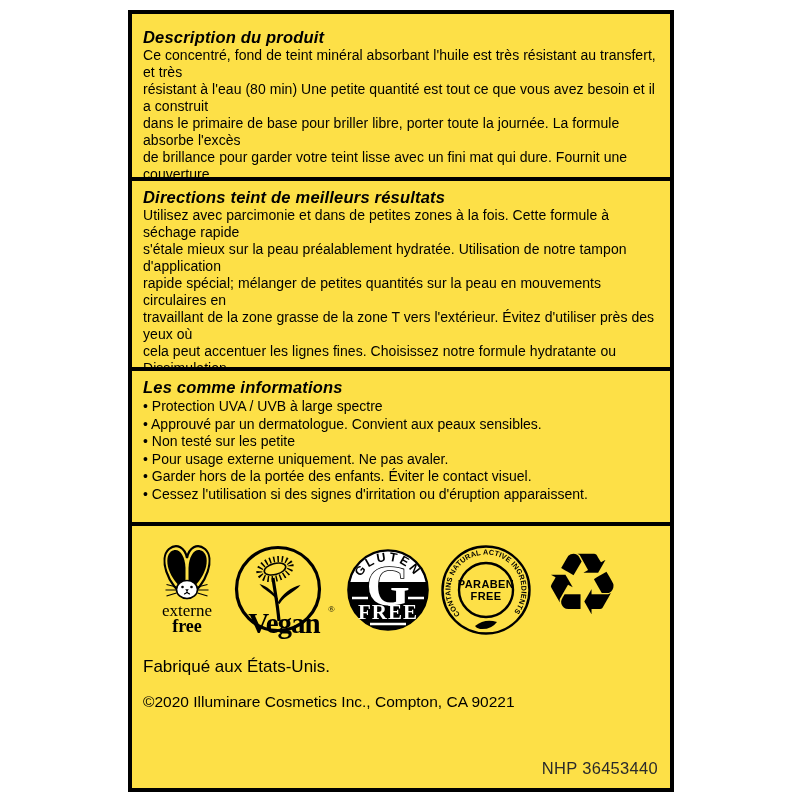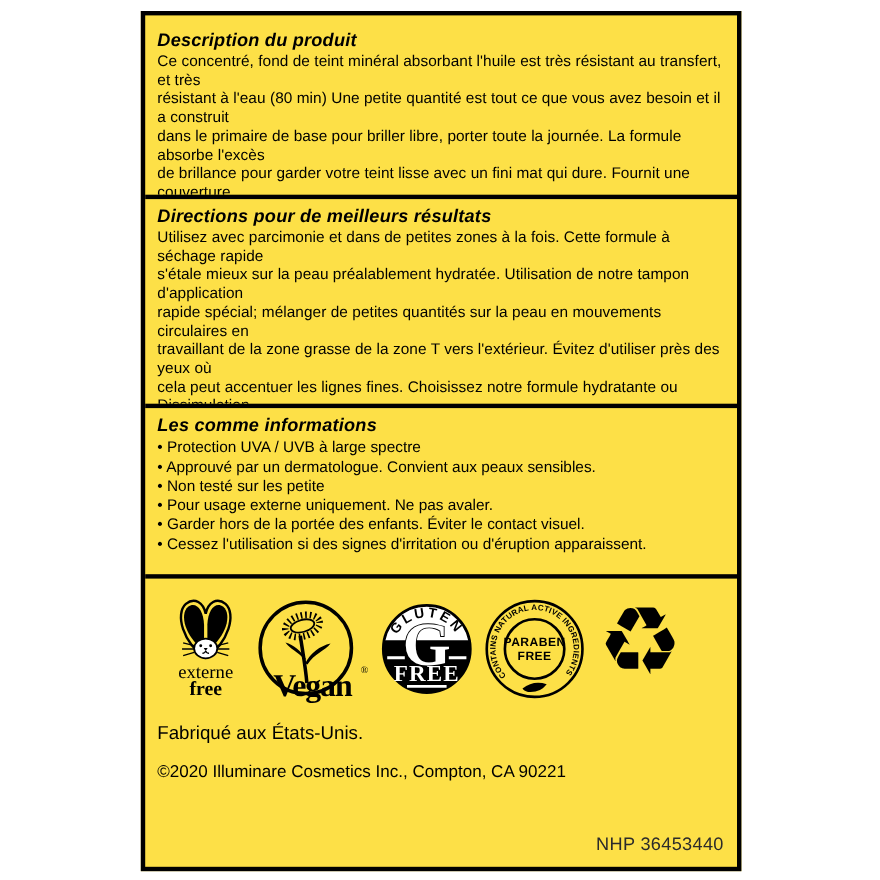--- a/index.html
+++ b/index.html
@@ -57,21 +57,21 @@
     <h2 class="panel-title">Description du produit</h2>
     <p class="panel-body">Ce concentré, fond de teint minéral absorbant l'huile est très résistant au transfert, et très
 résistant à l'eau (80 min) Une petite quantité est tout ce que vous avez besoin et il a construit
 dans le primaire de base pour briller libre, porter toute la journée. La formule absorbe l'excès
 de brillance pour garder votre teint lisse avec un fini mat qui dure. Fournit une couverture
 moyenne et SPF 20 protège la peau des rayons nocifs du soleil. La finition ultra-mate est
 parfaite pour les peaux grasses. (Formellement Ultimate All Day Foundation.)</p>
   </section>
 
   <section class="panel panel-2">
-    <h2 class="panel-title">Directions pour de meilleurs résultats</h2>
+    <h2 class="panel-title">Directions teint de meilleurs résultats</h2>
     <p class="panel-body">Utilisez avec parcimonie et dans de petites zones à la fois. Cette formule à séchage rapide
 s'étale mieux sur la peau préalablement hydratée. Utilisation de notre tampon d'application
 rapide spécial; mélanger de petites quantités sur la peau en mouvements circulaires en
 travaillant de la zone grasse de la zone T vers l'extérieur. Évitez d'utiliser près des yeux où
 cela peut accentuer les lignes fines. Choisissez notre formule hydratante ou Dissimulation
 pour le contour des yeux à moins que la peau est très grasse. Cette formule de base
 fonctionne également très bien comme base de fard à paupières pour ceux qui ont des
 paupières très grasses.</p>
   </section>
 

